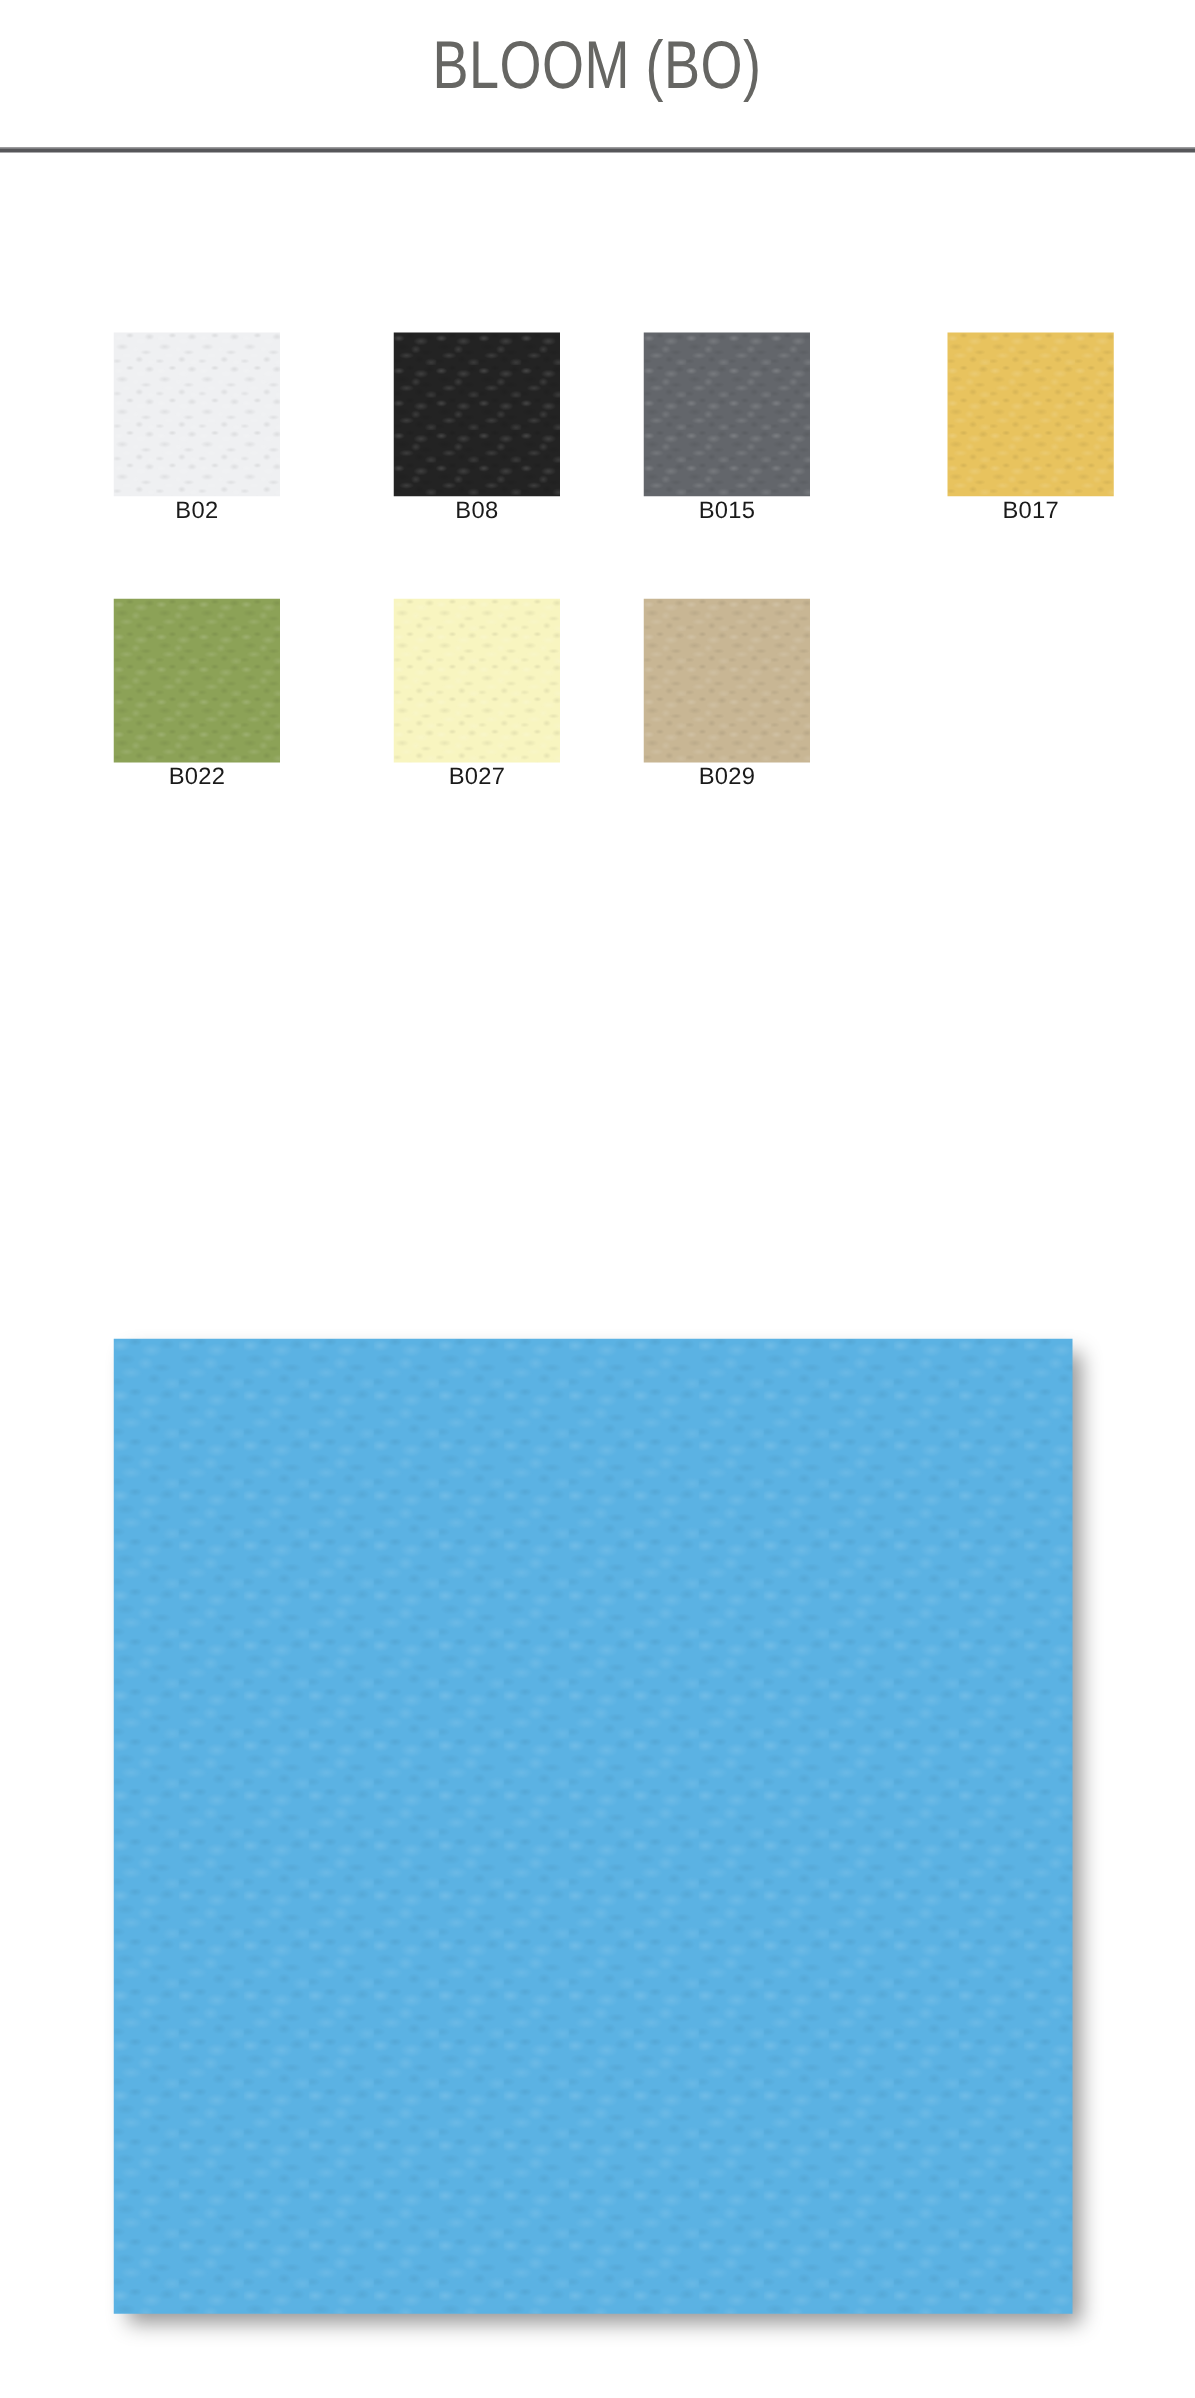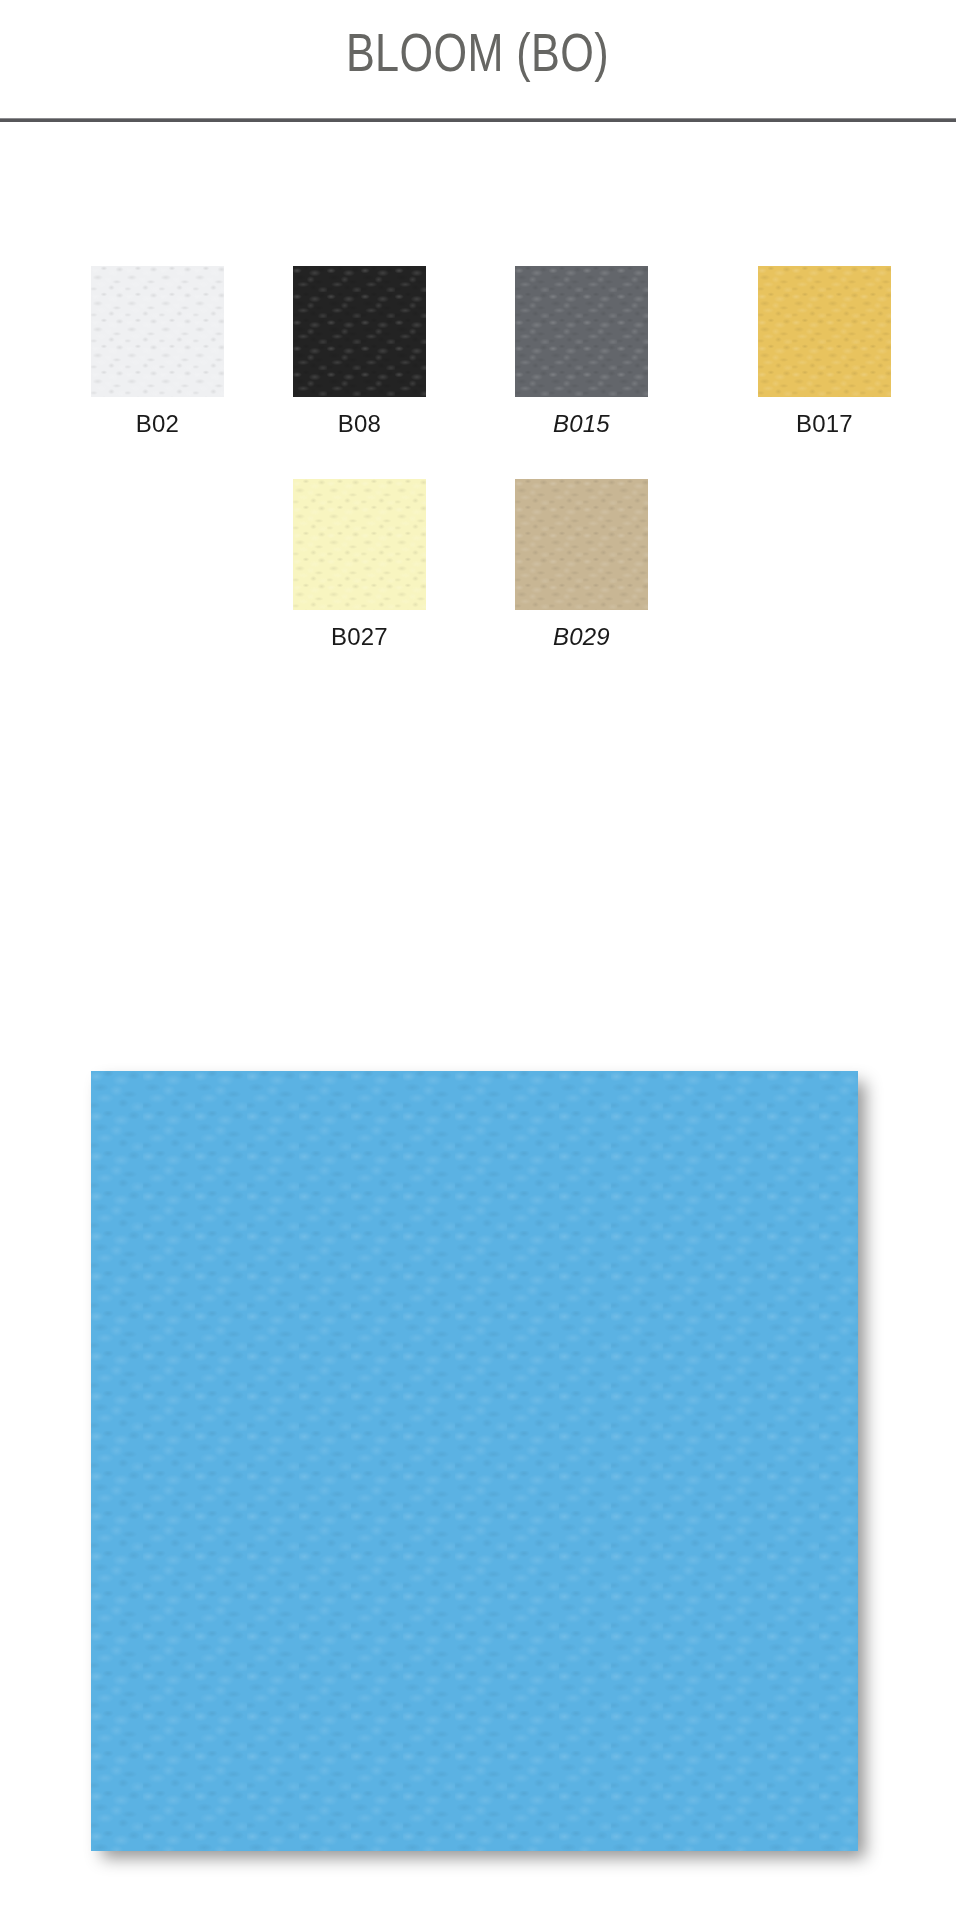--- a/index.html
+++ b/index.html
@@ -58,22 +58,22 @@
   .swatch-row {
     position: relative;
     height: 213px;
   }
   .swatch-cell {
     position: absolute;
     top: 0;
     width: 133px;
   }
   .swatch-cell.col-0 { left: 0px; }
-  .swatch-cell.col-1 { left: 202px; }
-  .swatch-cell.col-2 { left: 424px; font-style: italic; }
+  .swatch-cell.col-1 { left: 224px; }
+  .swatch-cell.col-2 { left: 424px; }
   .swatch-cell.col-3 { left: 634px; padding-left: 33px; }
 
   .swatch-chip {
     width: 133px;
     height: 131px;
     position: relative;
     overflow: hidden;
     background-repeat: repeat;
   }
   
@@ -91,24 +91,24 @@
       radial-gradient(ellipse 8px 4px at 20% 44%, rgba(0,0,0,.22),       rgba(0,0,0,0) 70%),
       radial-gradient(ellipse 6px 5px at 52% 52%, rgba(255,255,255,.40), rgba(255,255,255,0) 70%),
       radial-gradient(ellipse 7px 3px at 76% 61%, rgba(0,0,0,.24),       rgba(0,0,0,0) 70%),
       radial-gradient(ellipse 9px 4px at 30% 71%, rgba(255,255,255,.42), rgba(255,255,255,0) 70%),
       radial-gradient(ellipse 5px 4px at 60% 83%, rgba(0,0,0,.26),       rgba(0,0,0,0) 70%),
       radial-gradient(ellipse 8px 5px at 88% 92%, rgba(255,255,255,.38), rgba(255,255,255,0) 70%),
       radial-gradient(ellipse 6px 3px at 8%  88%, rgba(0,0,0,.22),       rgba(0,0,0,0) 70%);
     background-size: 34px 26px;
   }
   .swatch-label {
-    margin-top: 14px;
+    margin-top: 2px;
     text-align: center;
     font-family: "Liberation Sans", sans-serif;
-    font-size: 24px;
+    font-size: 19px;
     font-weight: 400;
     color: #1a1a1a;
     letter-spacing: 0.2px;
     line-height: 1.1;
   }
 
   
   .hero-panel {
     position: absolute;
     top: 1071px;
@@ -160,20 +160,24 @@
       <div class="swatch-cell col-2">
         <div class="swatch-chip" style="background-color: rgb(99, 102, 107);"></div>
         <div class="swatch-label">B015</div>
       </div>
       <div class="swatch-cell col-3">
         <div class="swatch-chip" style="background-color: rgb(232, 195, 94);"></div>
         <div class="swatch-label">B017</div>
       </div>
     </div>
     <div class="swatch-row">
+      <div class="swatch-cell col-0">
+        <div class="swatch-chip" style="background-color: rgb(140, 162, 87);"></div>
+        <div class="swatch-label">B022</div>
+      </div>
       <div class="swatch-cell col-1">
         <div class="swatch-chip" style="background-color: rgb(248, 245, 192);"></div>
         <div class="swatch-label">B027</div>
       </div>
       <div class="swatch-cell col-2">
         <div class="swatch-chip" style="background-color: rgb(200, 182, 148);"></div>
         <div class="swatch-label">B029</div>
       </div>
     </div>
     <div class="swatch-row">

